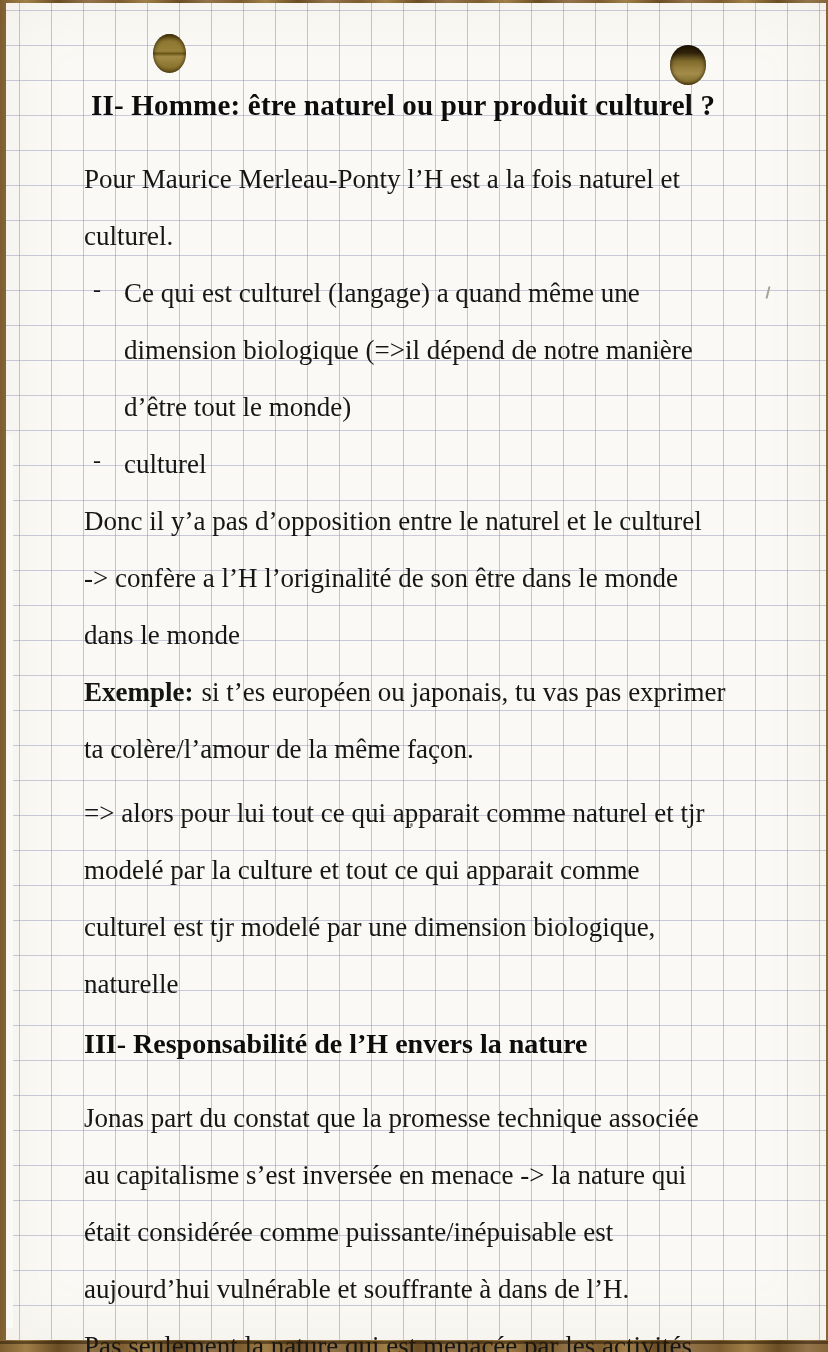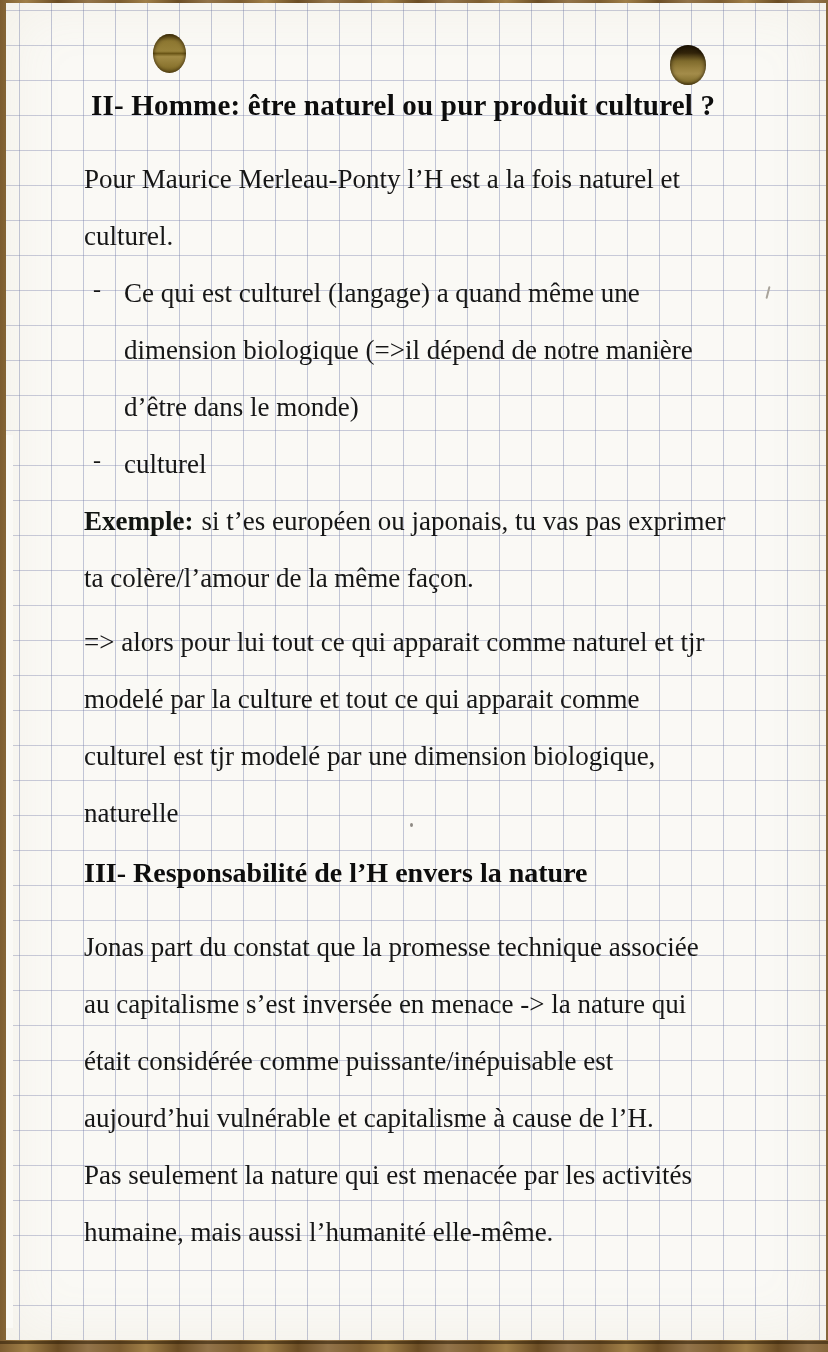--- a/index.html
+++ b/index.html
@@ -139,28 +139,33 @@
       <div class="intro">
         <div class="line">Pour Maurice Merleau-Ponty l’H est a la fois naturel et</div>
         <div class="line">culturel.</div>
       </div>
 
       <div>
         <div class="bullet-item">
           <span class="bullet-marker">-</span>
           <div class="line">Ce qui est culturel (langage) a quand même une</div>
           <div class="line">dimension biologique (=&gt;il dépend de notre manière</div>
-          <div class="line">d’être dans le monde)</div>
+          <div class="line">d’être tout le monde)</div>
         </div>
         <div class="bullet-item">
           <span class="bullet-marker">-</span>
           <div class="line">culturel</div>
         </div>
       </div>
 
+      <div>
+        <div class="line">Donc il y’a pas d’opposition entre le naturel et le culturel</div>
+        <div class="line">-&gt; confère a l’H l’originalité de son être dans le monde</div>
+        <div class="line">dans le monde</div>
+      </div>
 
       <div>
         <div class="line">
           <span class="example-label">Exemple:</span><span>si t’es européen ou japonais, tu vas pas exprimer</span>
         </div>
         <div class="line">ta colère/l’amour de la même façon.</div>
       </div>
 
       <div class="summary">
         <div class="line">=&gt; alors pour lui tout ce qui apparait comme naturel et tjr</div>
@@ -170,21 +175,21 @@
       </div>
 
       <div class="heading3-wrap">
         <h3 class="sec-heading">III- Responsabilité de l’H envers la nature</h3>
       </div>
 
       <div class="jonas">
         <div class="line">Jonas part du constat que la promesse technique associée</div>
         <div class="line">au capitalisme s’est inversée en menace -&gt; la nature qui</div>
         <div class="line">était considérée comme puissante/inépuisable est</div>
-        <div class="line">aujourd’hui vulnérable et capitalisme à cause de l’H.</div>
+        <div class="line">aujourd’hui vulnérable et souffrante à dans de l’H.</div>
         <div class="line">Pas seulement la nature qui est menacée par les activités</div>
         <div class="line">humaine, mais aussi l’humanité elle-même.</div>
       </div>
 
     </div>
 
     <div class="paper-left-fill"></div>
   </div>
 </div>
 

